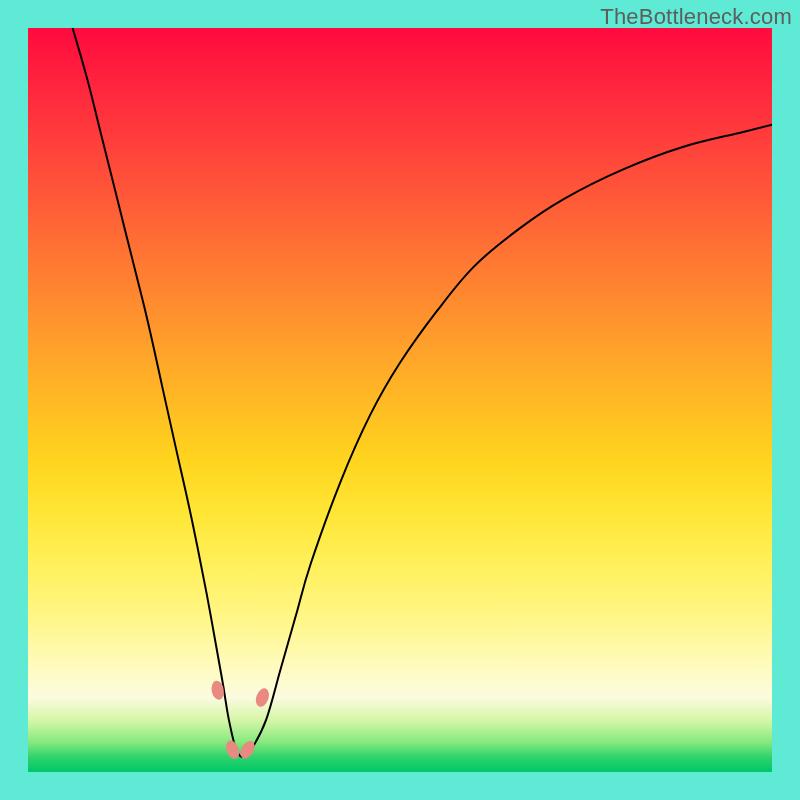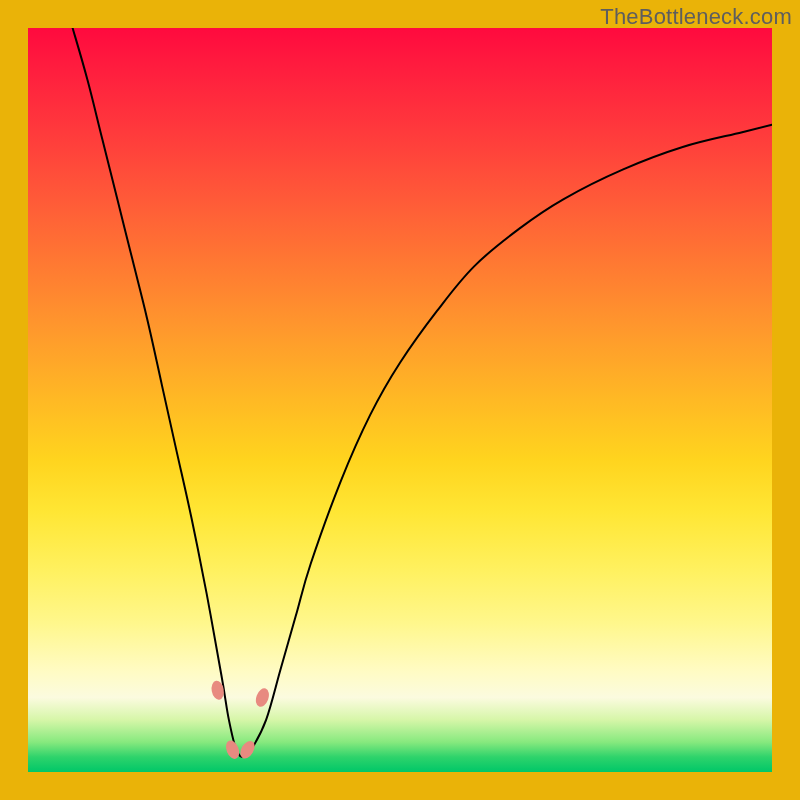--- a/index.html
+++ b/index.html
@@ -10,21 +10,21 @@
     overflow: hidden;
     background: #000;
     font-family: Arial, Helvetica, sans-serif;
   }
   .frame {
     position: absolute;
     top: 0;
     left: 0;
     width: 800px;
     height: 800px;
-    background: #eab308;
+    background: #5eead4;
   }
   .plot {
     position: absolute;
     top: 28px;
     left: 28px;
     width: 744px;
     height: 744px;
     overflow: hidden;
   }
   .gradient {

